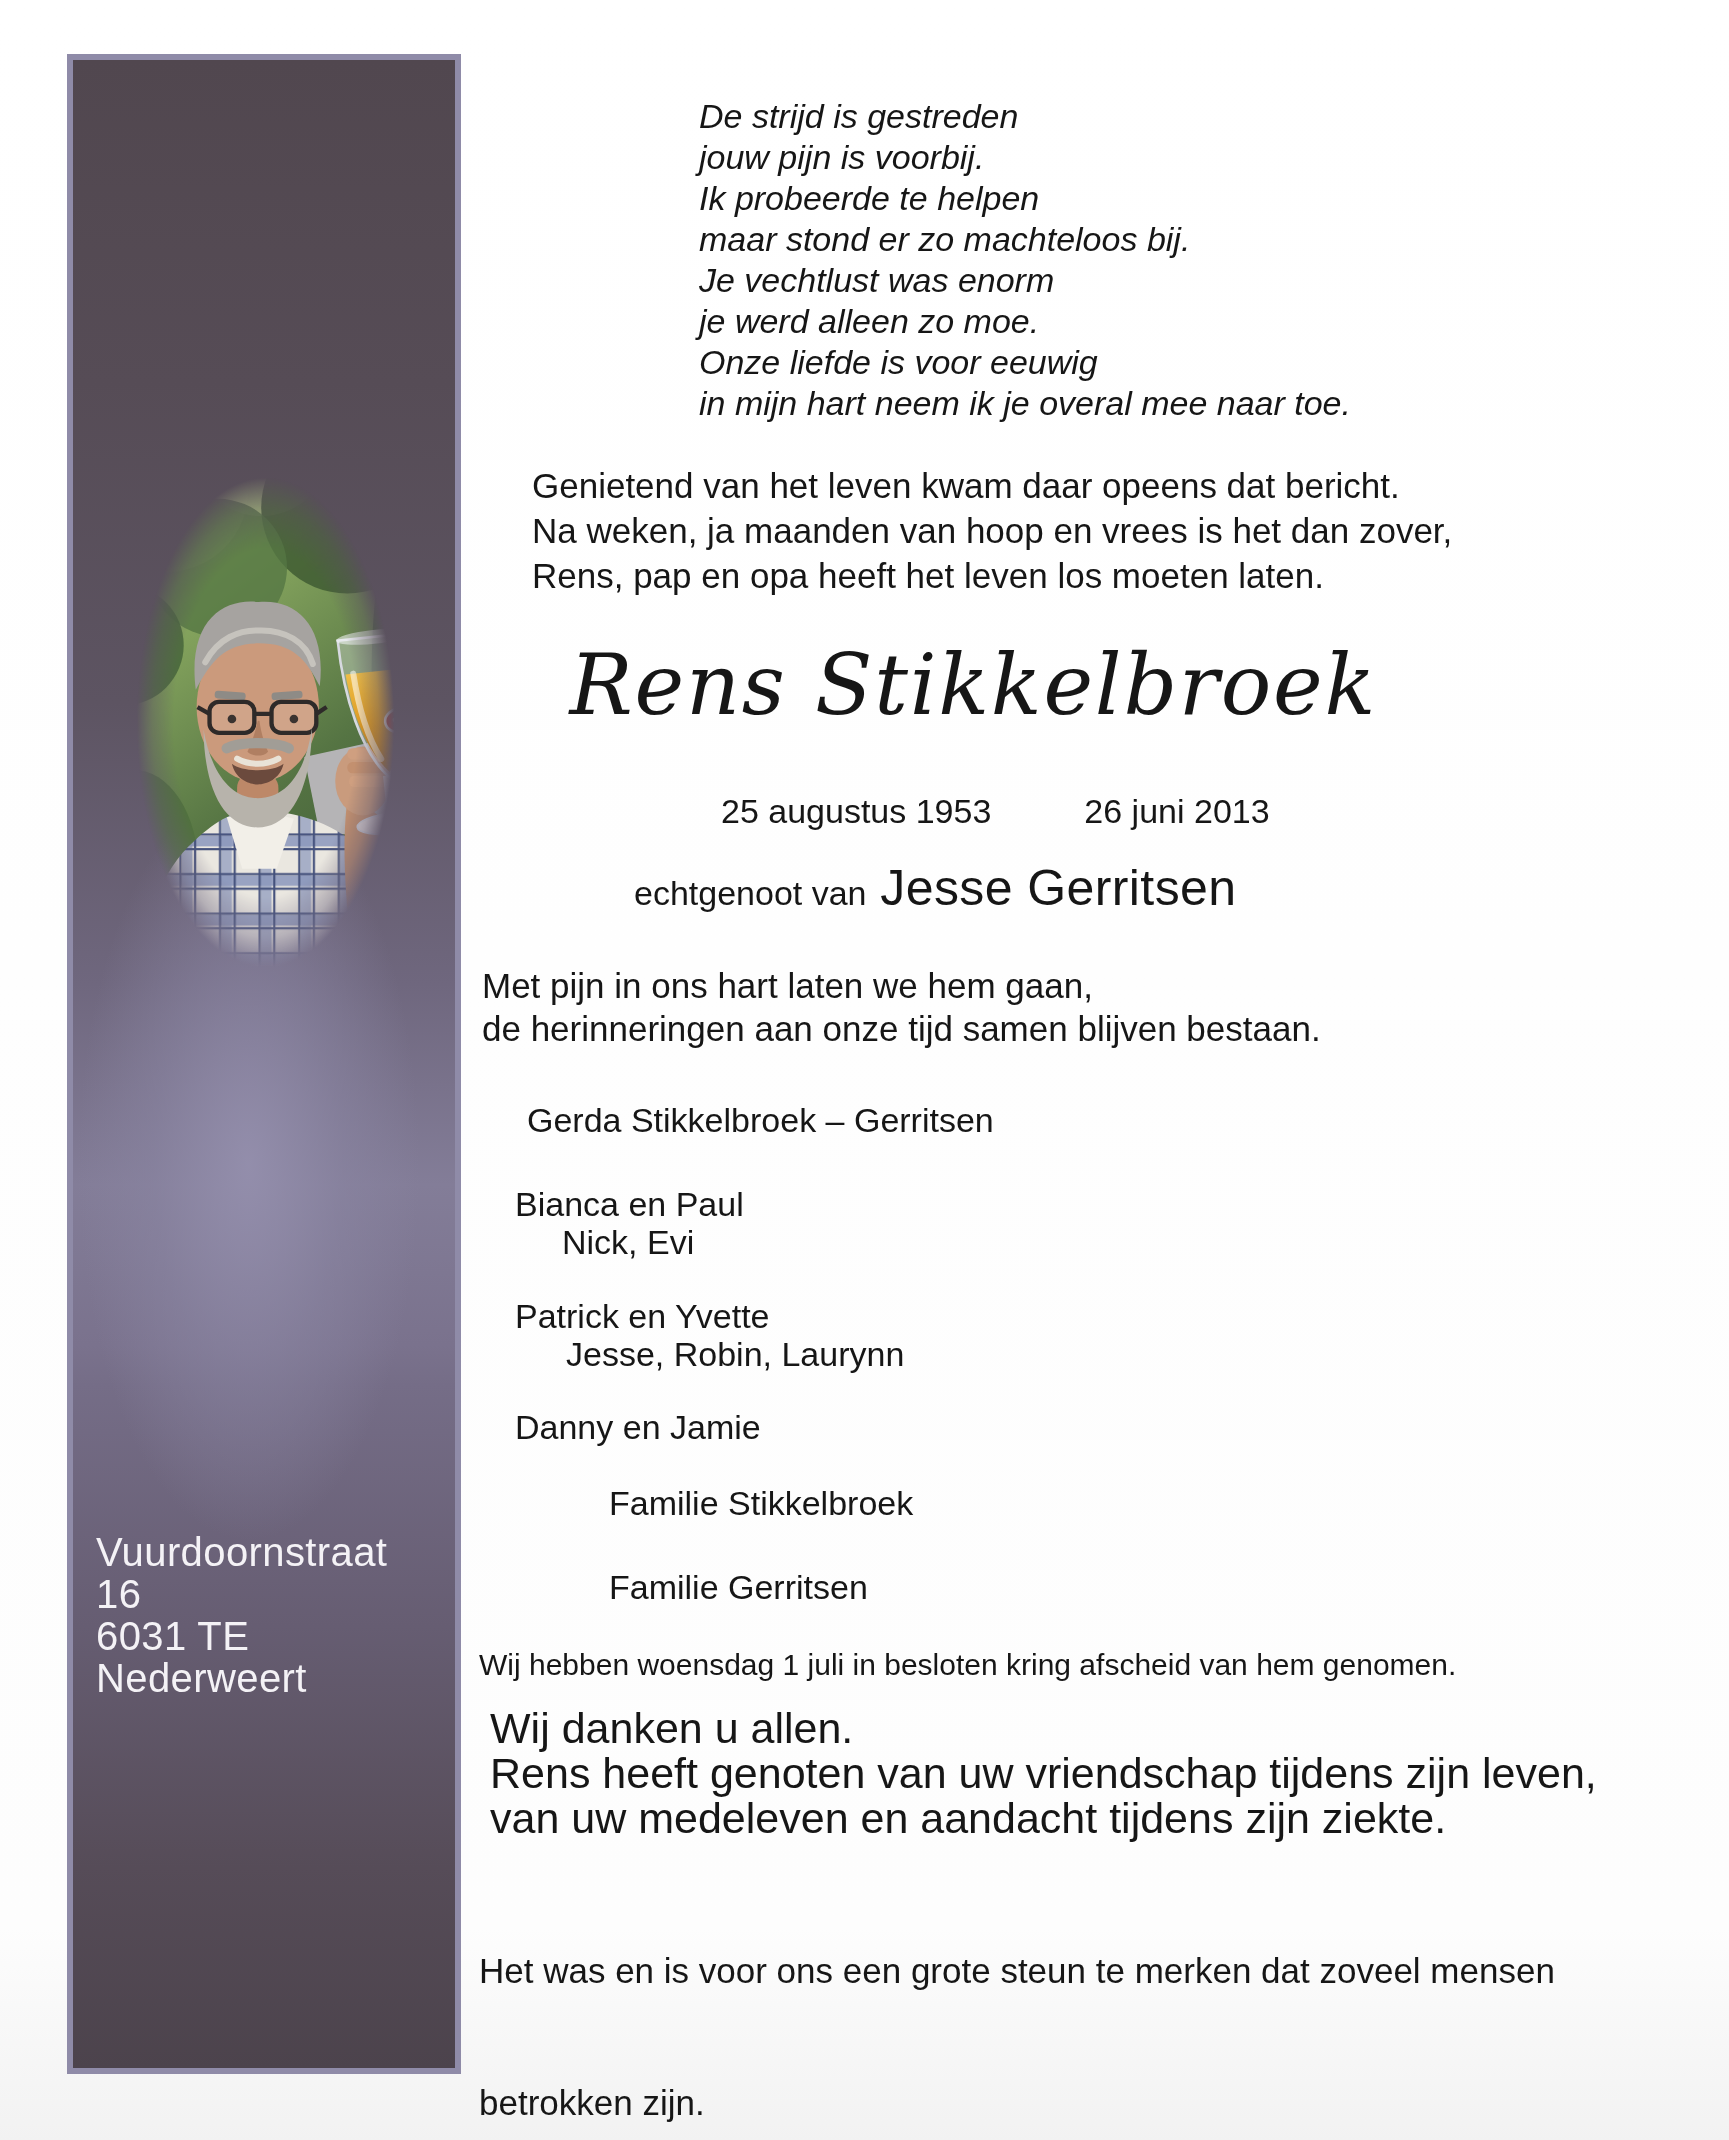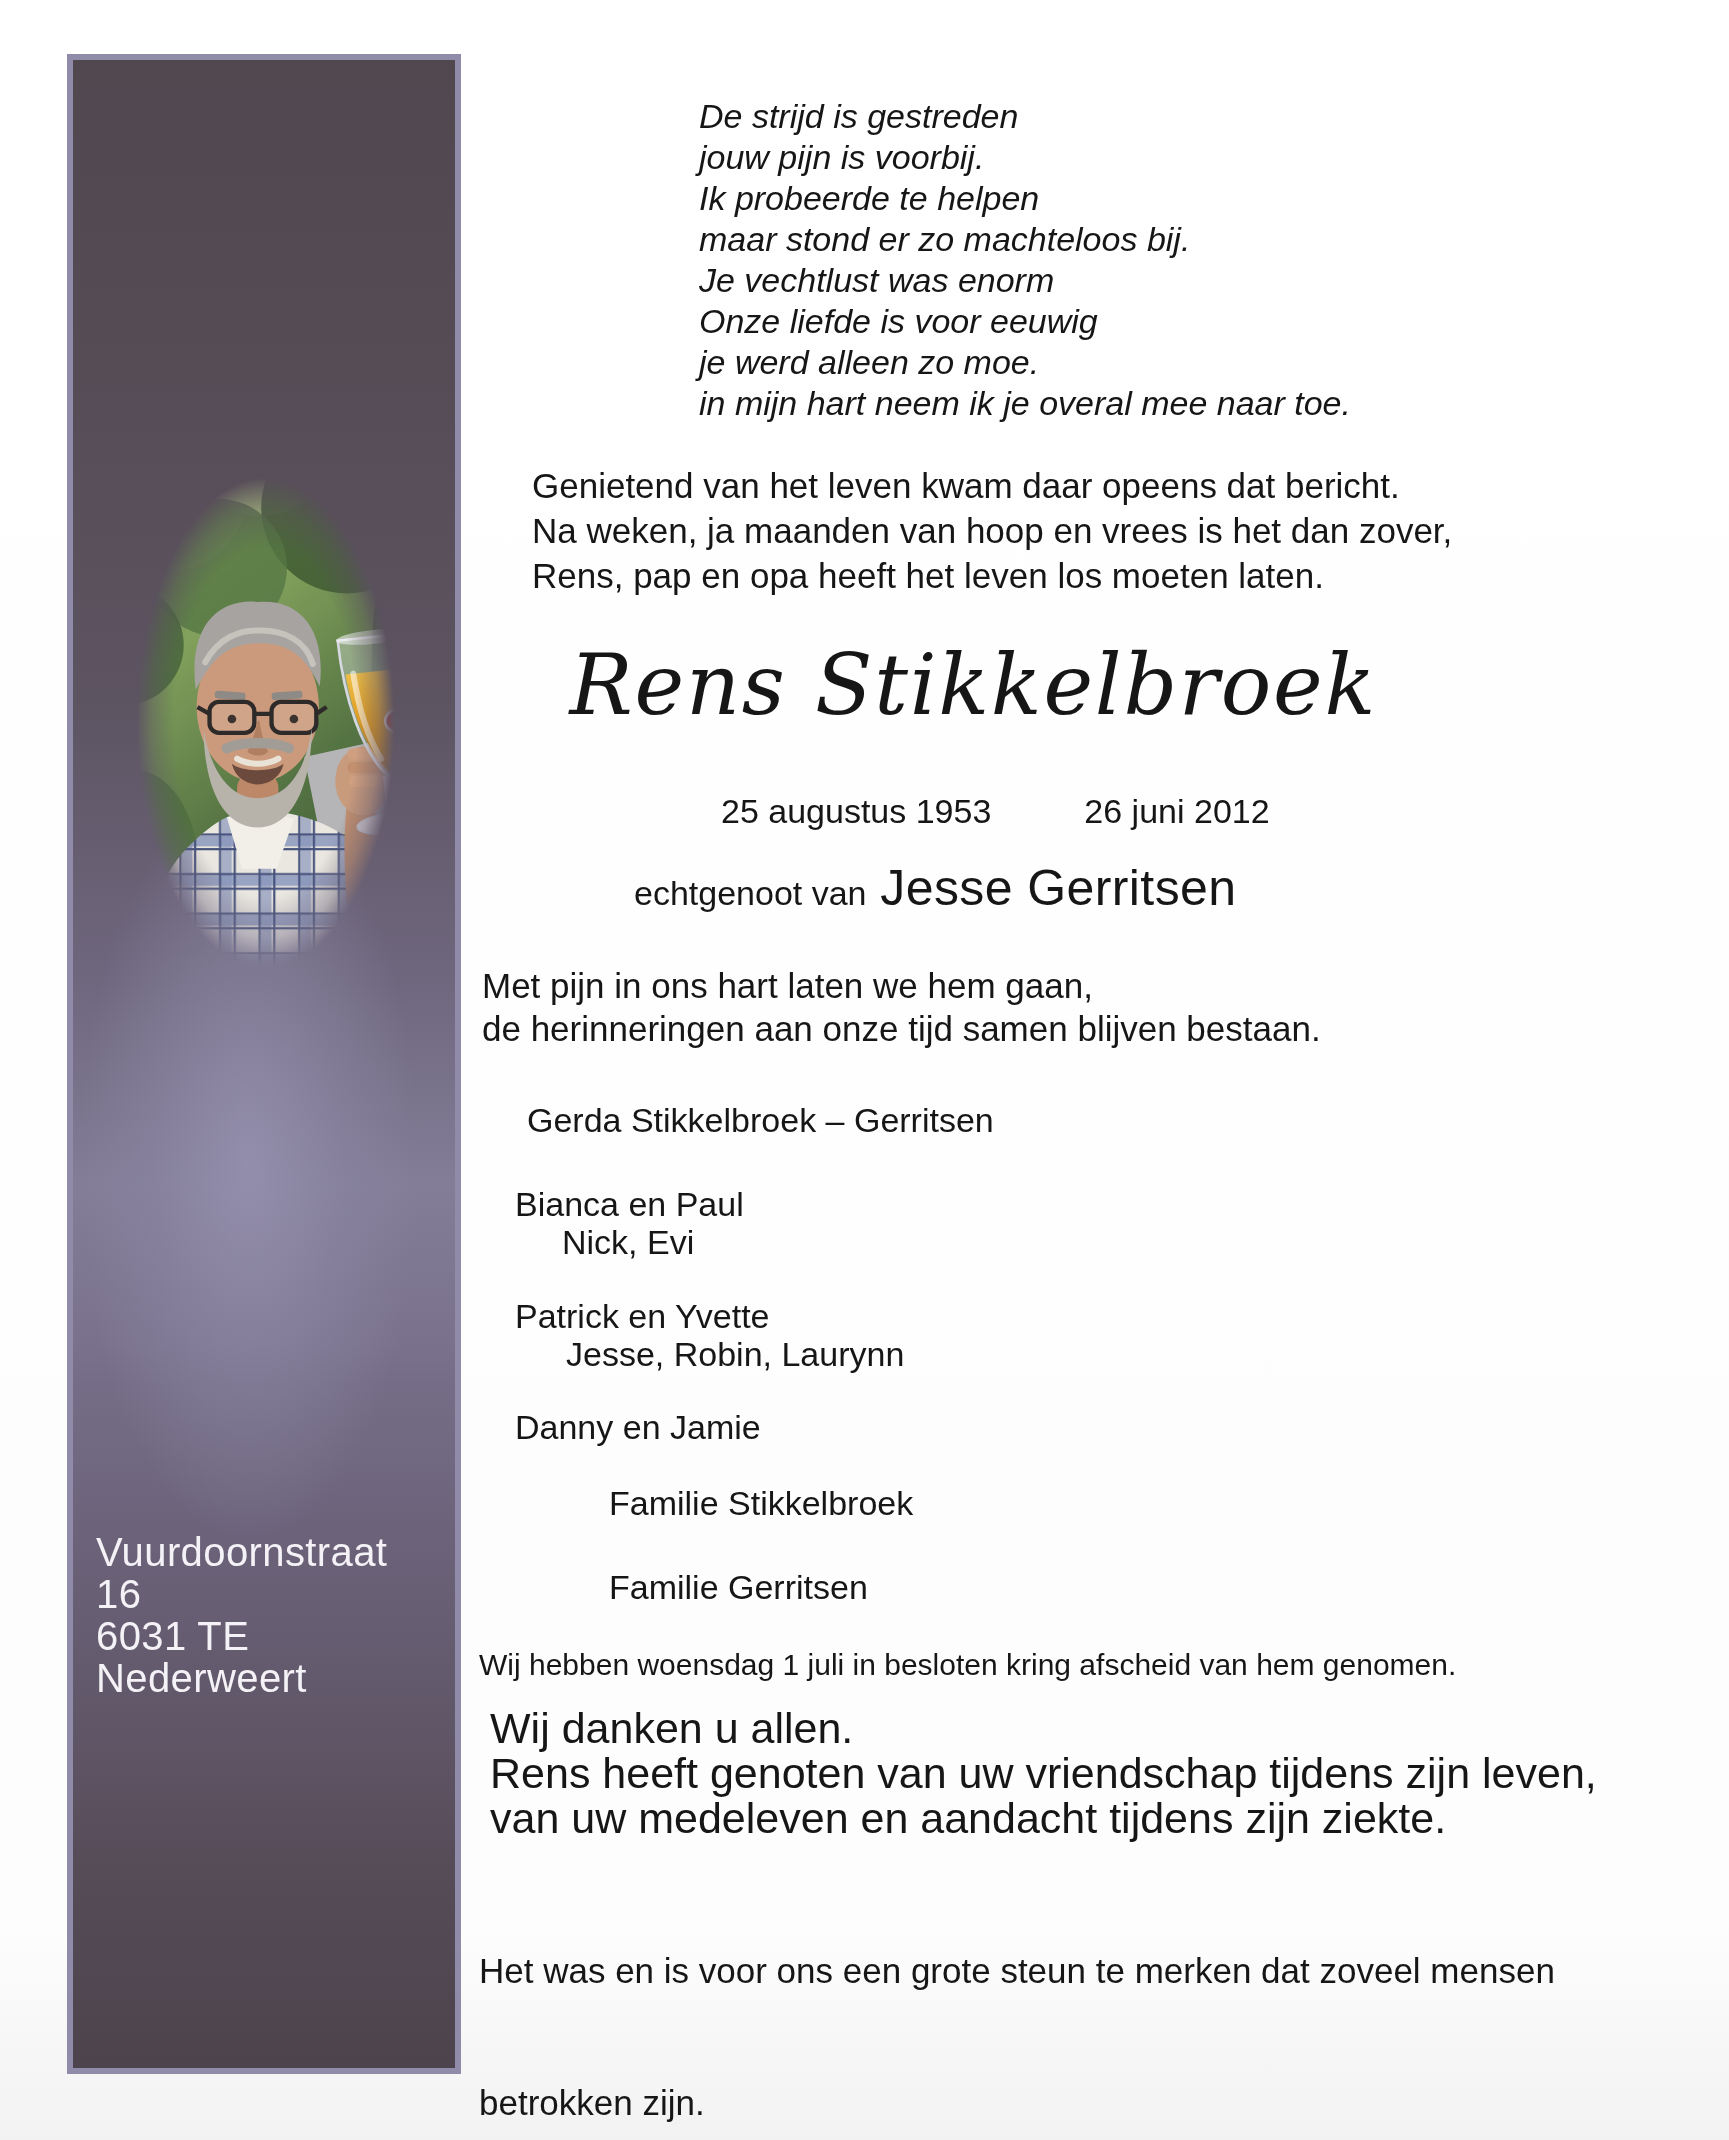--- a/index.html
+++ b/index.html
@@ -177,36 +177,36 @@
   </aside>
 
   <main>
 
     <section class="poem">
       <div>De strijd is gestreden</div>
       <div>jouw pijn is voorbij.</div>
       <div>Ik probeerde te helpen</div>
       <div>maar stond er zo machteloos bij.</div>
       <div>Je vechtlust was enorm</div>
+      <div>je werd alleen zo moe.</div>
       <div>Onze liefde is voor eeuwig</div>
-      <div>je werd alleen zo moe.</div>
       <div>in mijn hart neem ik je overal mee naar toe.</div>
     </section>
 
     <section class="intro">
       <div>Genietend van het leven kwam daar opeens dat bericht.</div>
       <div>Na weken, ja maanden van hoop en vrees is het dan zover,</div>
       <div>Rens, pap en opa heeft het leven los moeten laten.</div>
     </section>
 
     <h1 class="name">Rens Stikkelbroek</h1>
 
     <div class="dates">
       <span>25 augustus 1953</span>
-      <span>26 juni 2012</span>
+      <span>26 juni 2013</span>
     </div>
 
     <div class="spouse">
       <span class="prefix">echtgenoot van</span>
       <span class="big">Jesse Gerritsen</span>
     </div>
 
     <section class="farewell">
       <div>Met pijn in ons hart laten we hem gaan,</div>
       <div>de herinneringen aan onze tijd samen blijven bestaan.</div>

